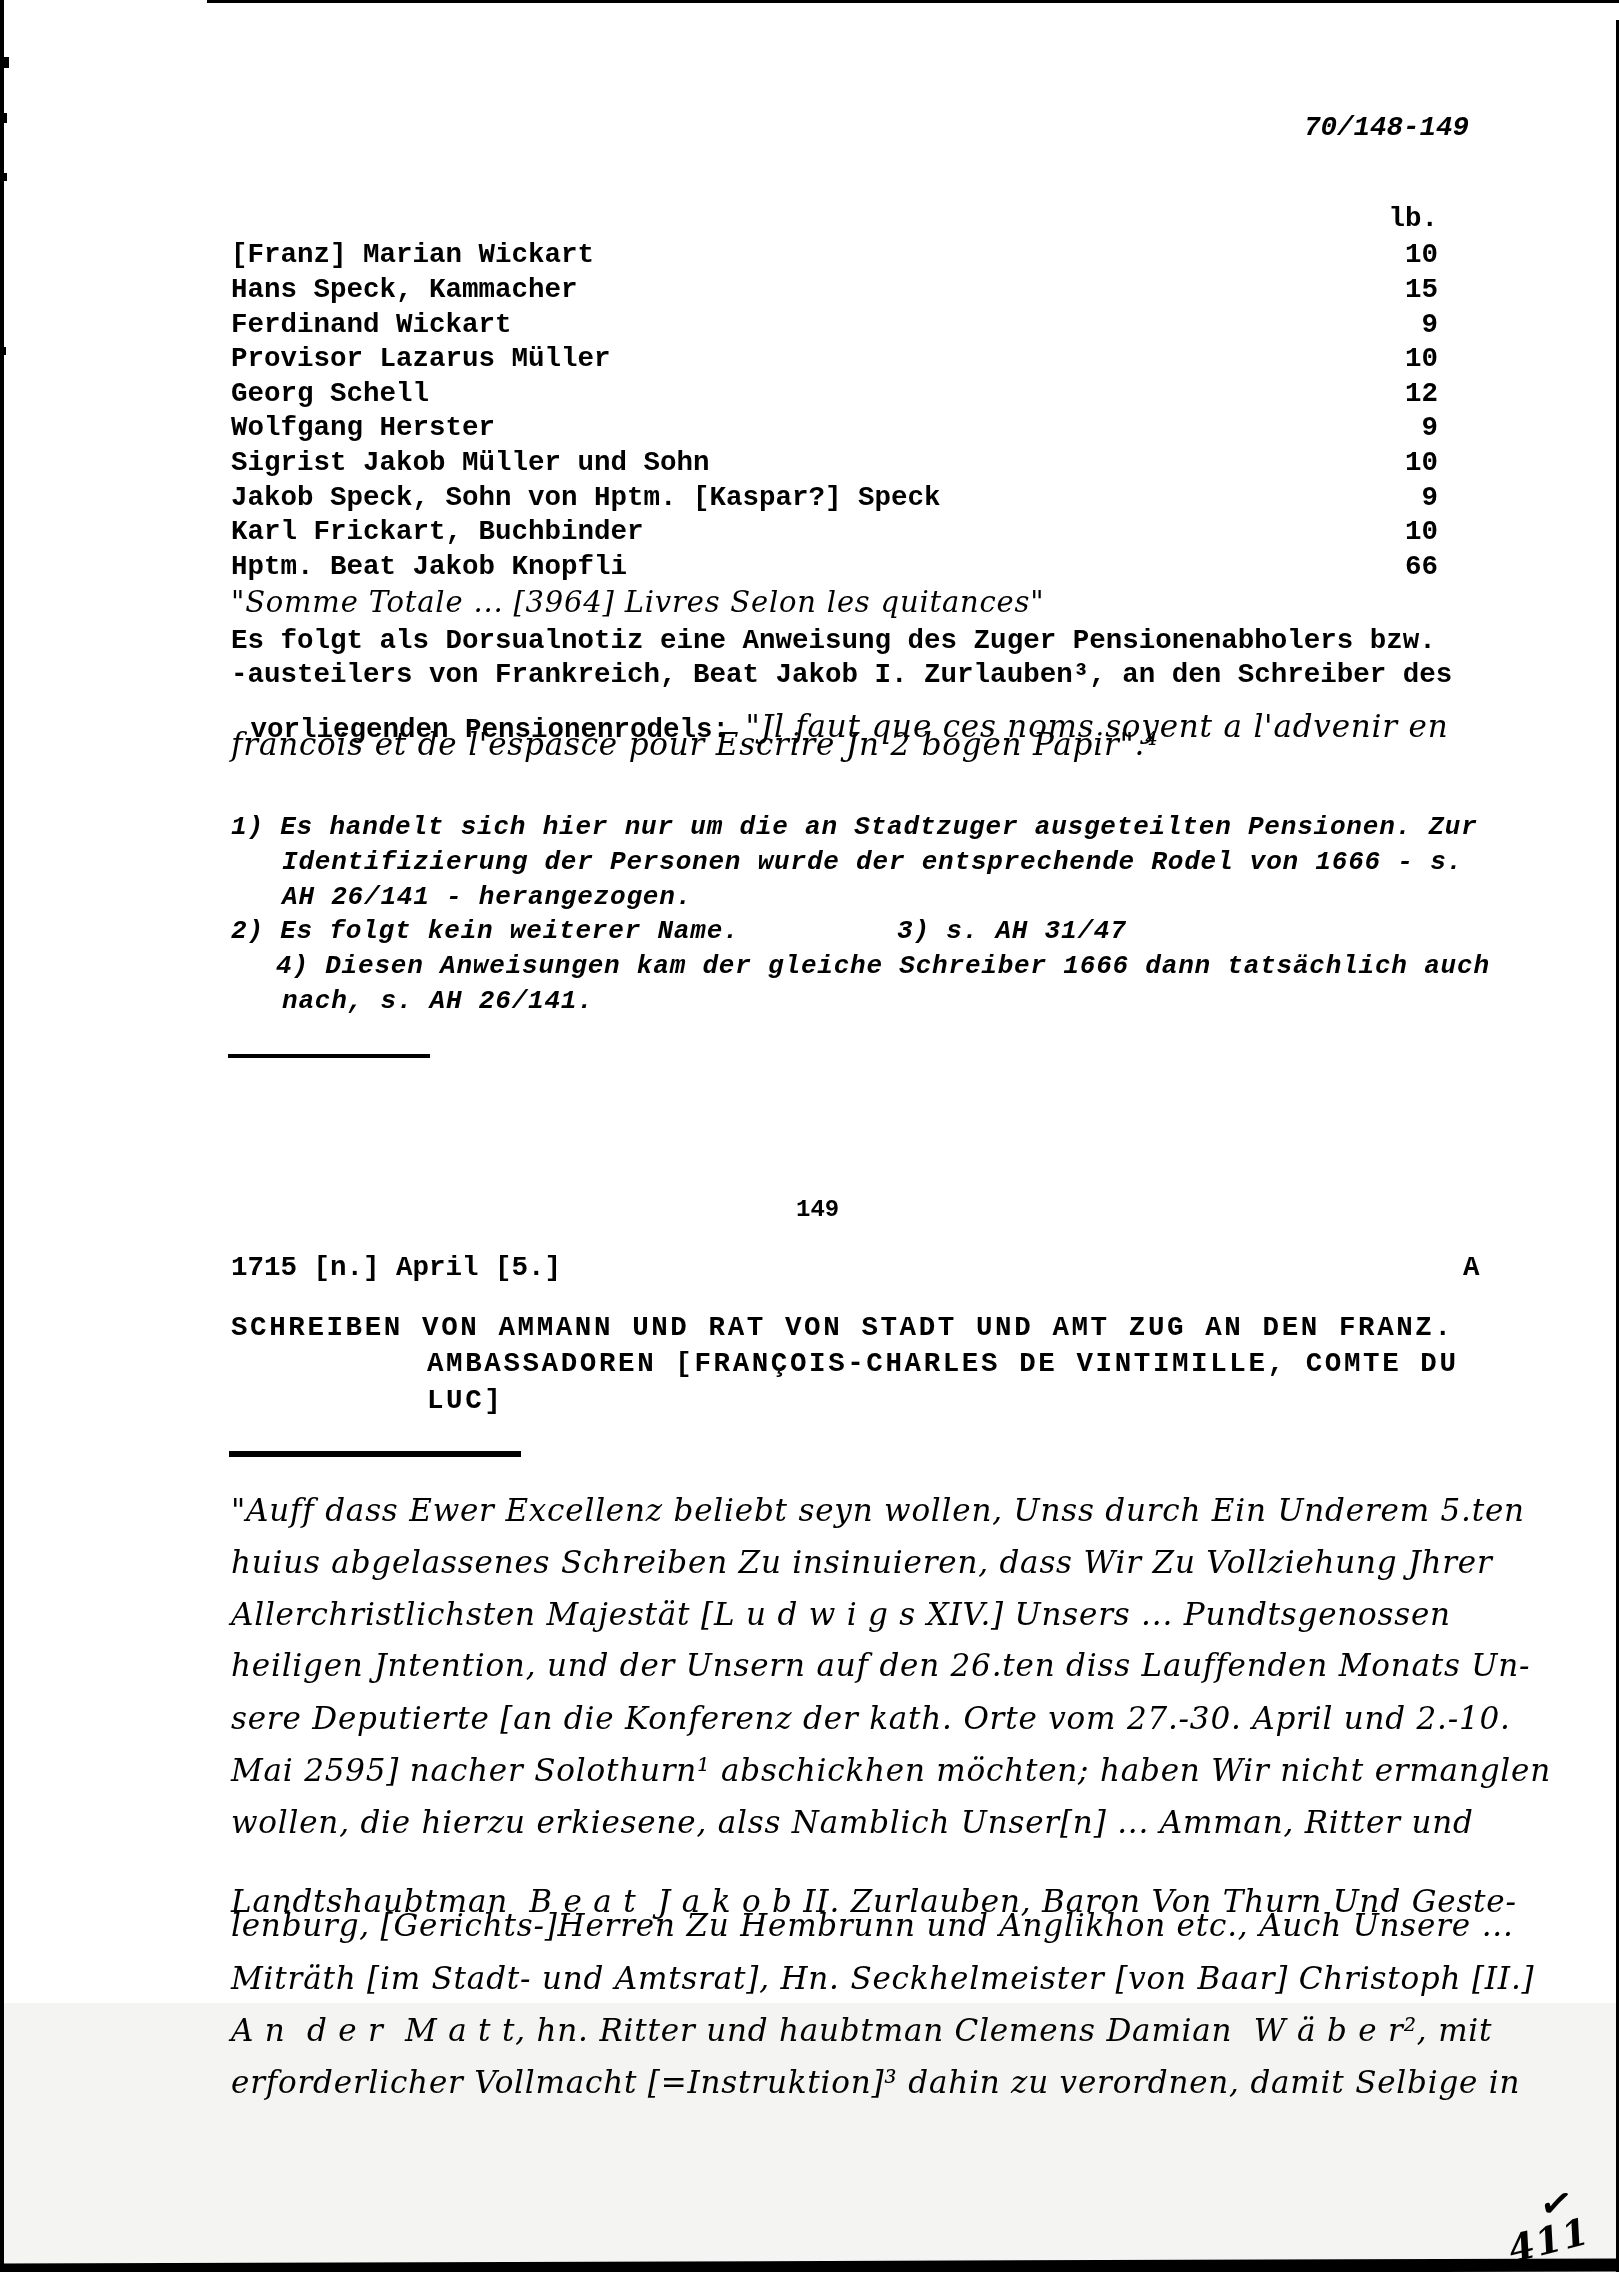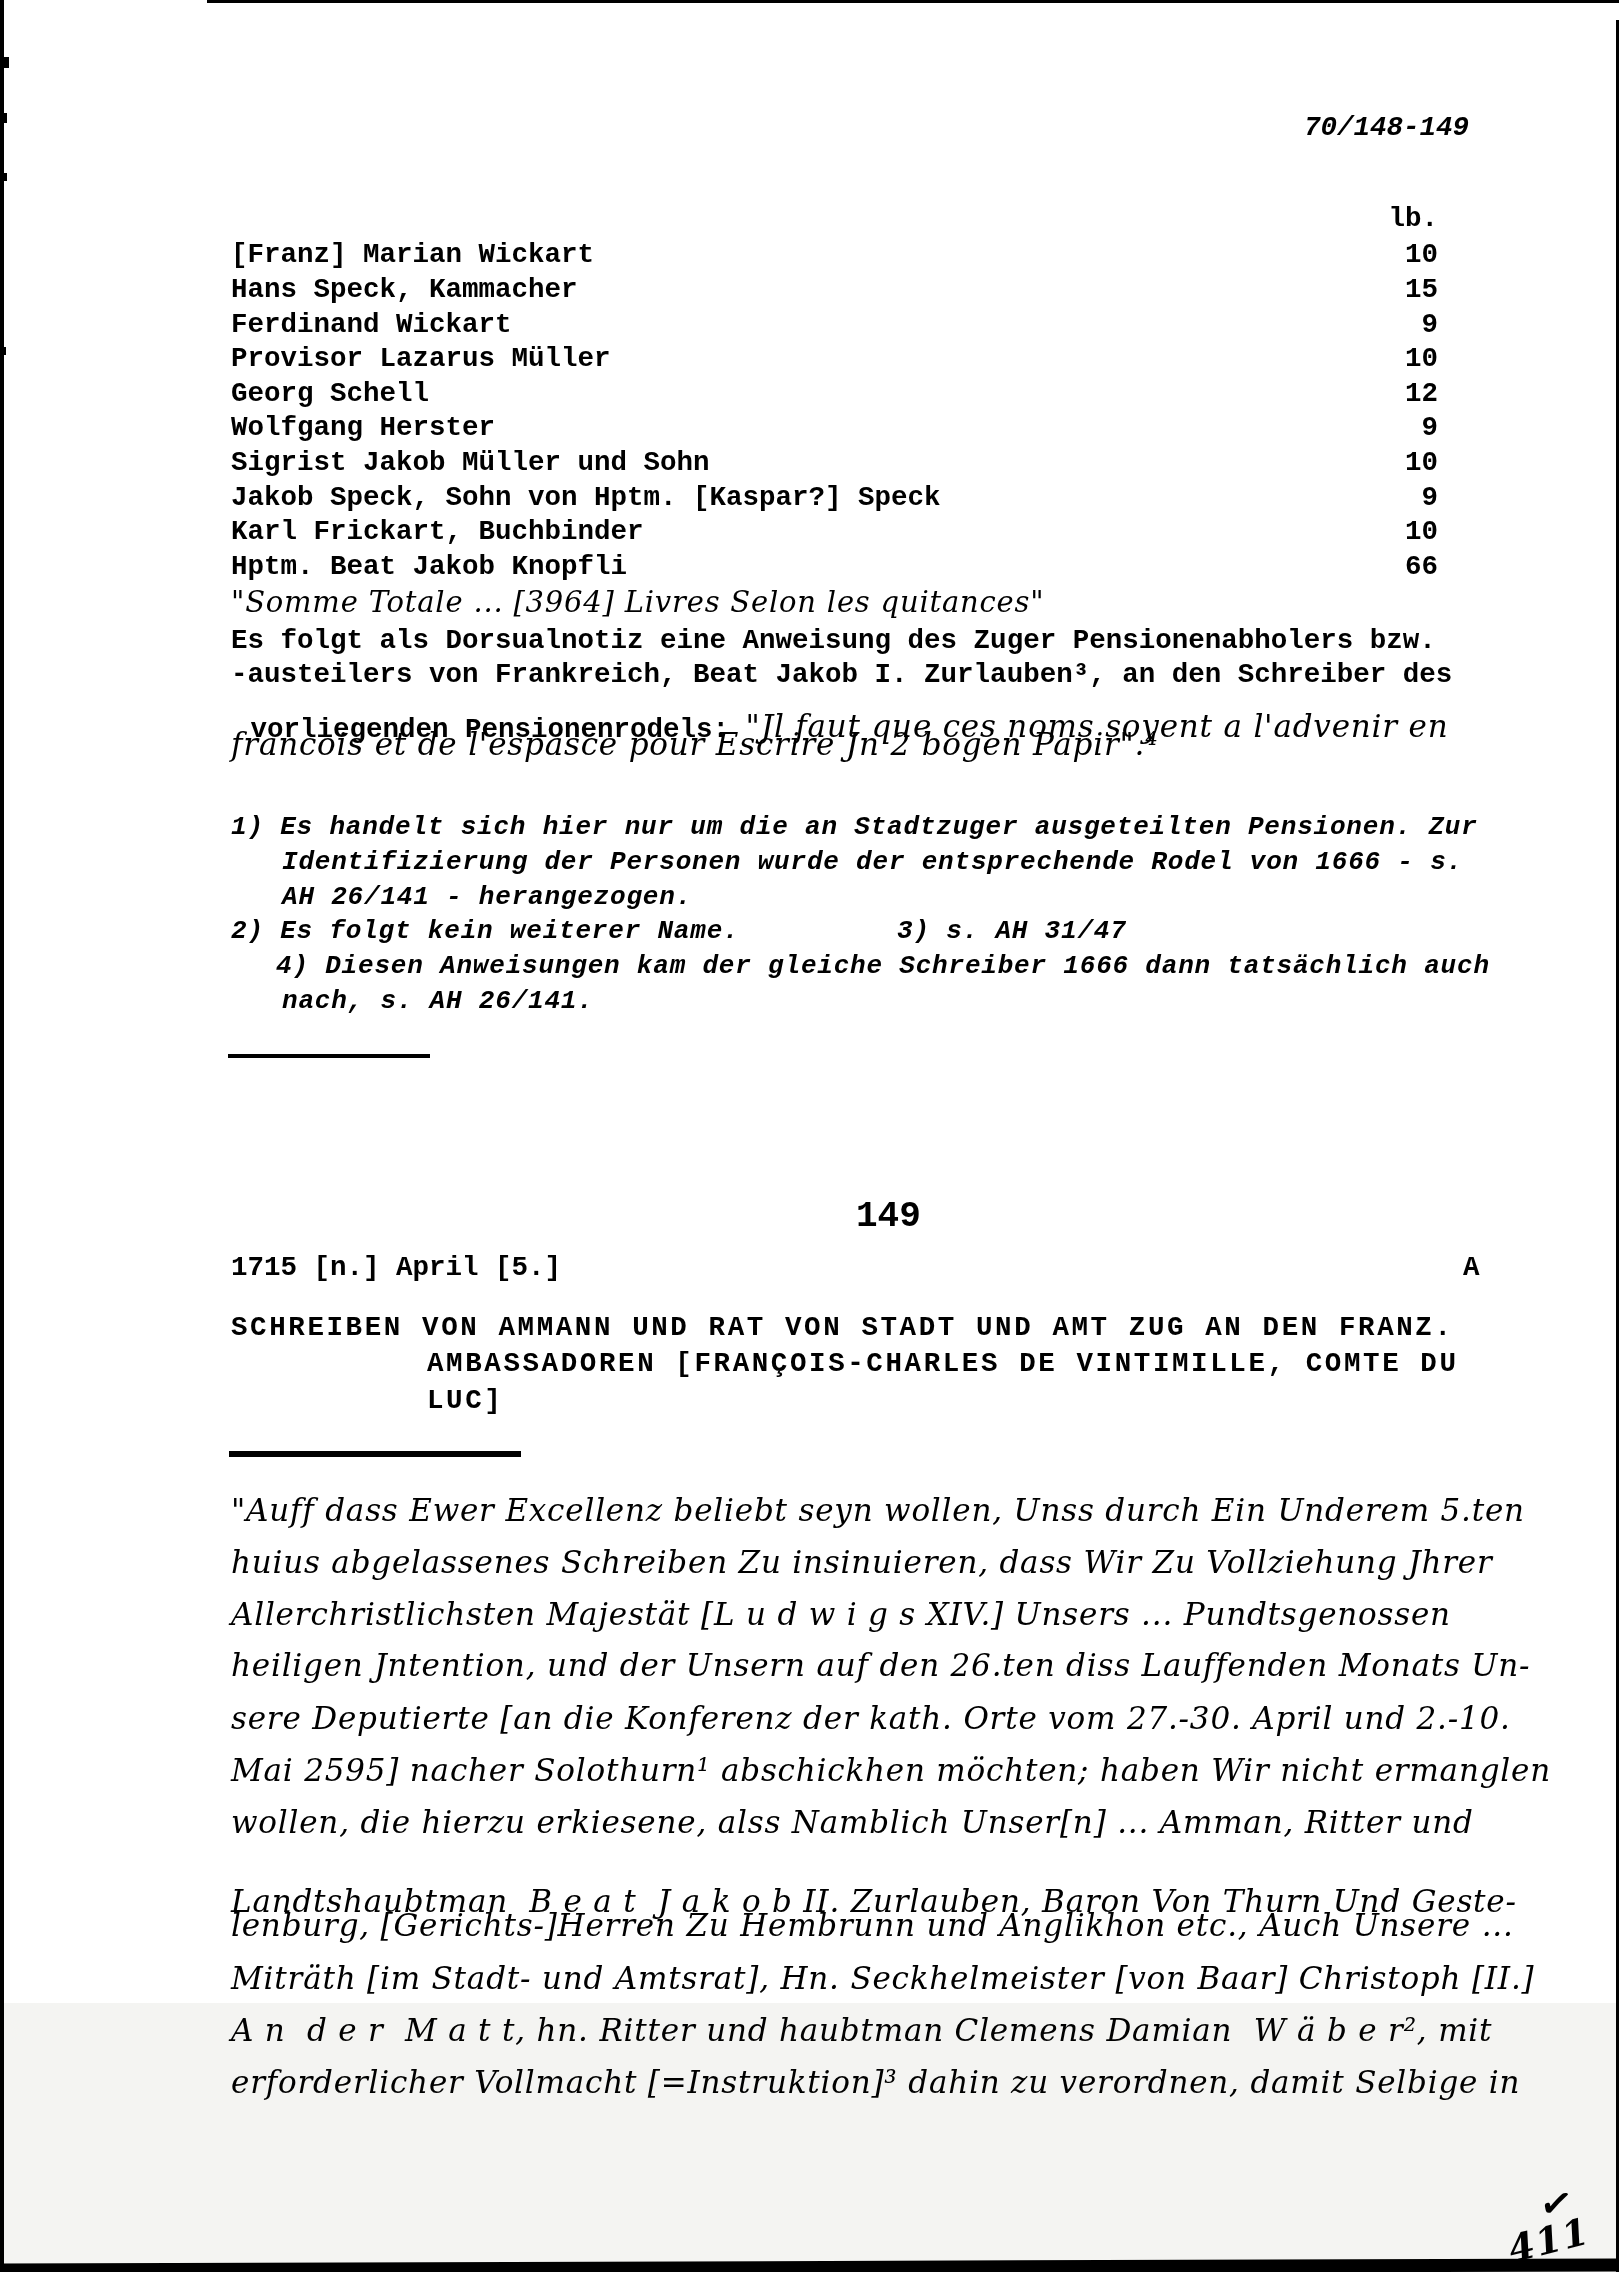--- a/index.html
+++ b/index.html
@@ -97,21 +97,21 @@
     <div class="line tw twi fn-size" style="left:282px;top:880px;">AH 26/141 - herangezogen.</div>
     <div class="line tw twi fn-size" style="left:231px;top:914px;">2) Es folgt kein weiterer Name.</div>
     <div class="line tw twi fn-size" style="left:897px;top:914px;">3) s. AH 31/47</div>
     <div class="line tw twi fn-size" style="left:231px;top:949px;margin-left:45px;">4) Diesen Anweisungen kam der gleiche Schreiber 1666 dann tatsächlich auch</div>
     <div class="line tw twi fn-size" style="left:282px;top:984px;">nach, s. AH 26/141.</div>
   </div>
 
   <div class="rule" style="left:228px;top:1054px;width:202px;height:4px;"></div>
 
   <div>
-    <div class="line tw" style="left:856px;top:1196px;font-size:36px;">149</div>
+    <div class="line tw" style="left:796px;top:1196px;font-size:24px;">149</div>
     <div class="line tw body-size" style="left:231px;top:1251px;">1715 [n.] April [5.]</div>
     <div class="line tw body-size" style="left:1463px;top:1251px;">A</div>
     <div class="line tw" style="left:231px;top:1312px;font-size:27.5px;letter-spacing:2.6px;">SCHREIBEN VON AMMANN UND RAT VON STADT UND AMT ZUG AN DEN FRANZ.</div>
     <div class="line tw" style="left:427px;top:1348px;font-size:27.5px;letter-spacing:2.6px;">AMBASSADOREN [FRANÇOIS-CHARLES DE VINTIMILLE, COMTE DU</div>
     <div class="line tw" style="left:427px;top:1385px;font-size:27.5px;letter-spacing:2.6px;">LUC]</div>
   </div>
 
   <div class="rule" style="left:229px;top:1451px;width:292px;height:5.7px;"></div>
 
   <div>

